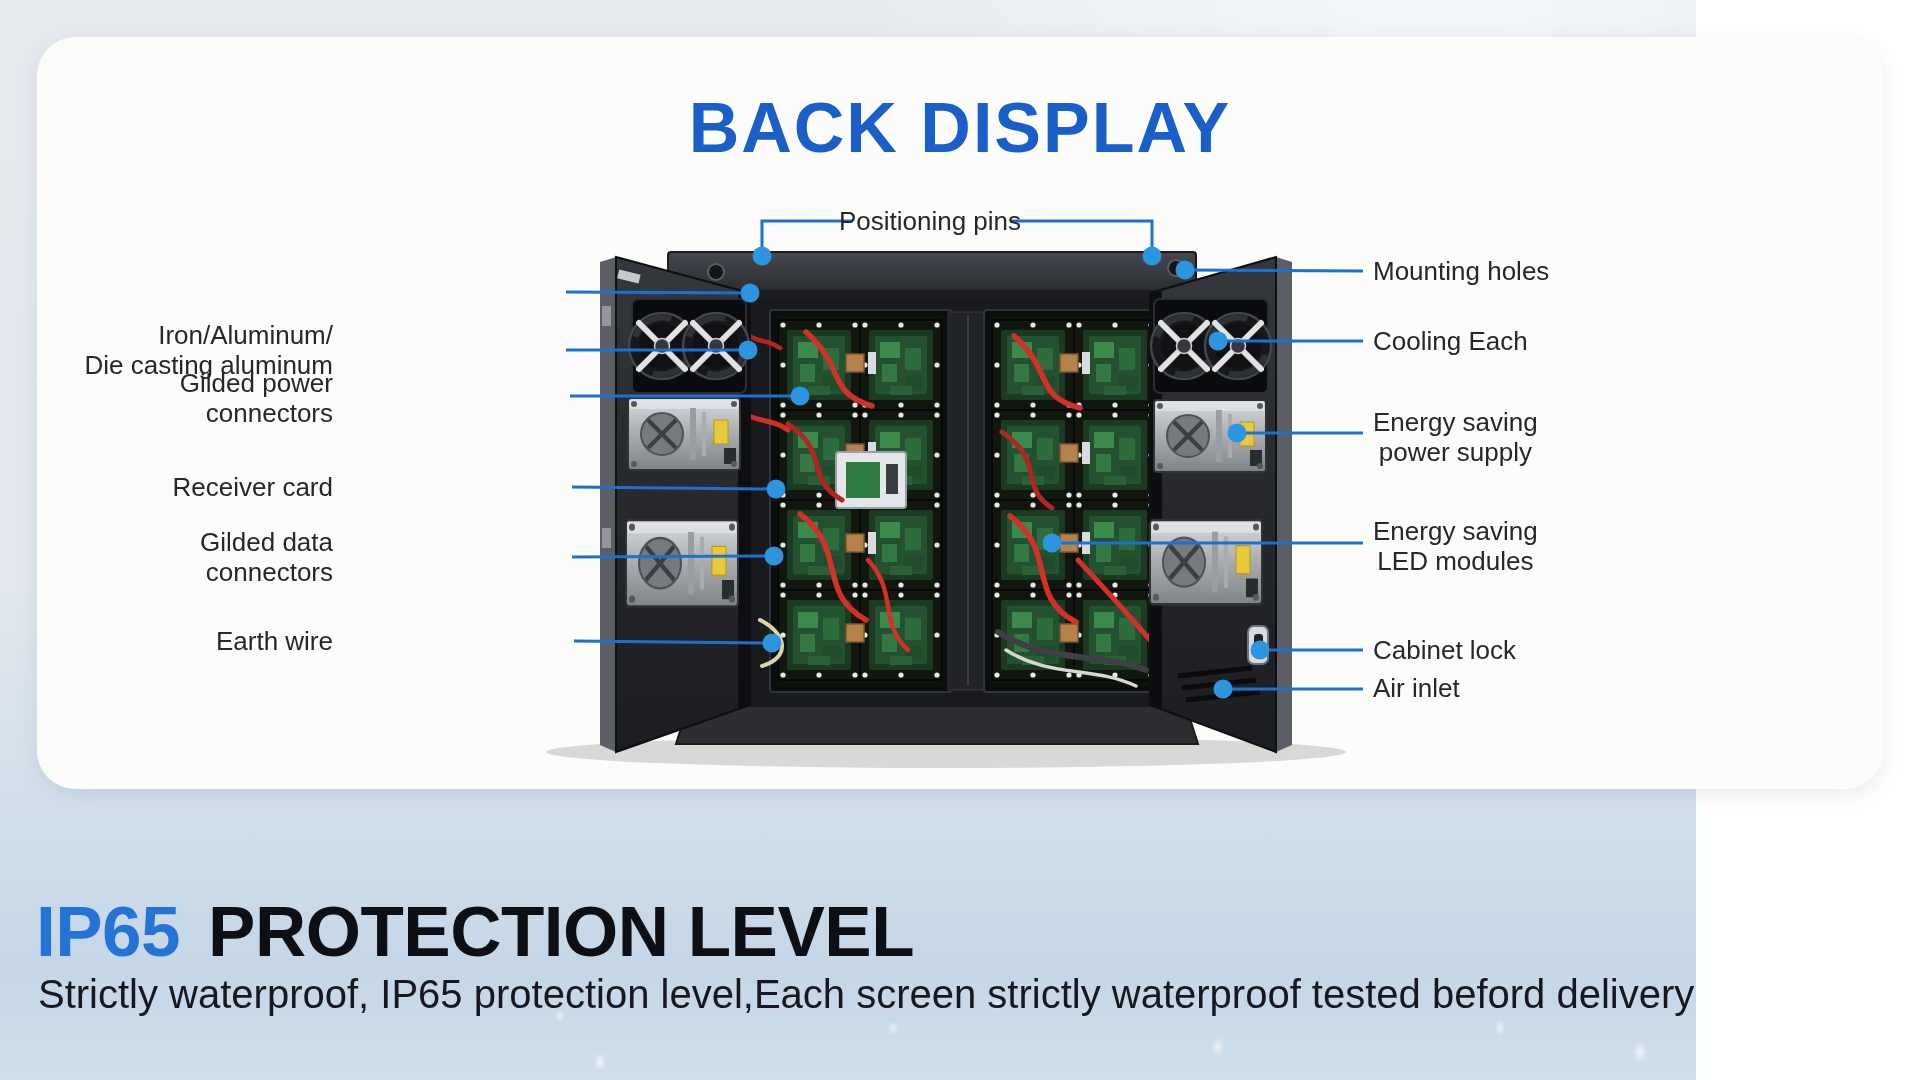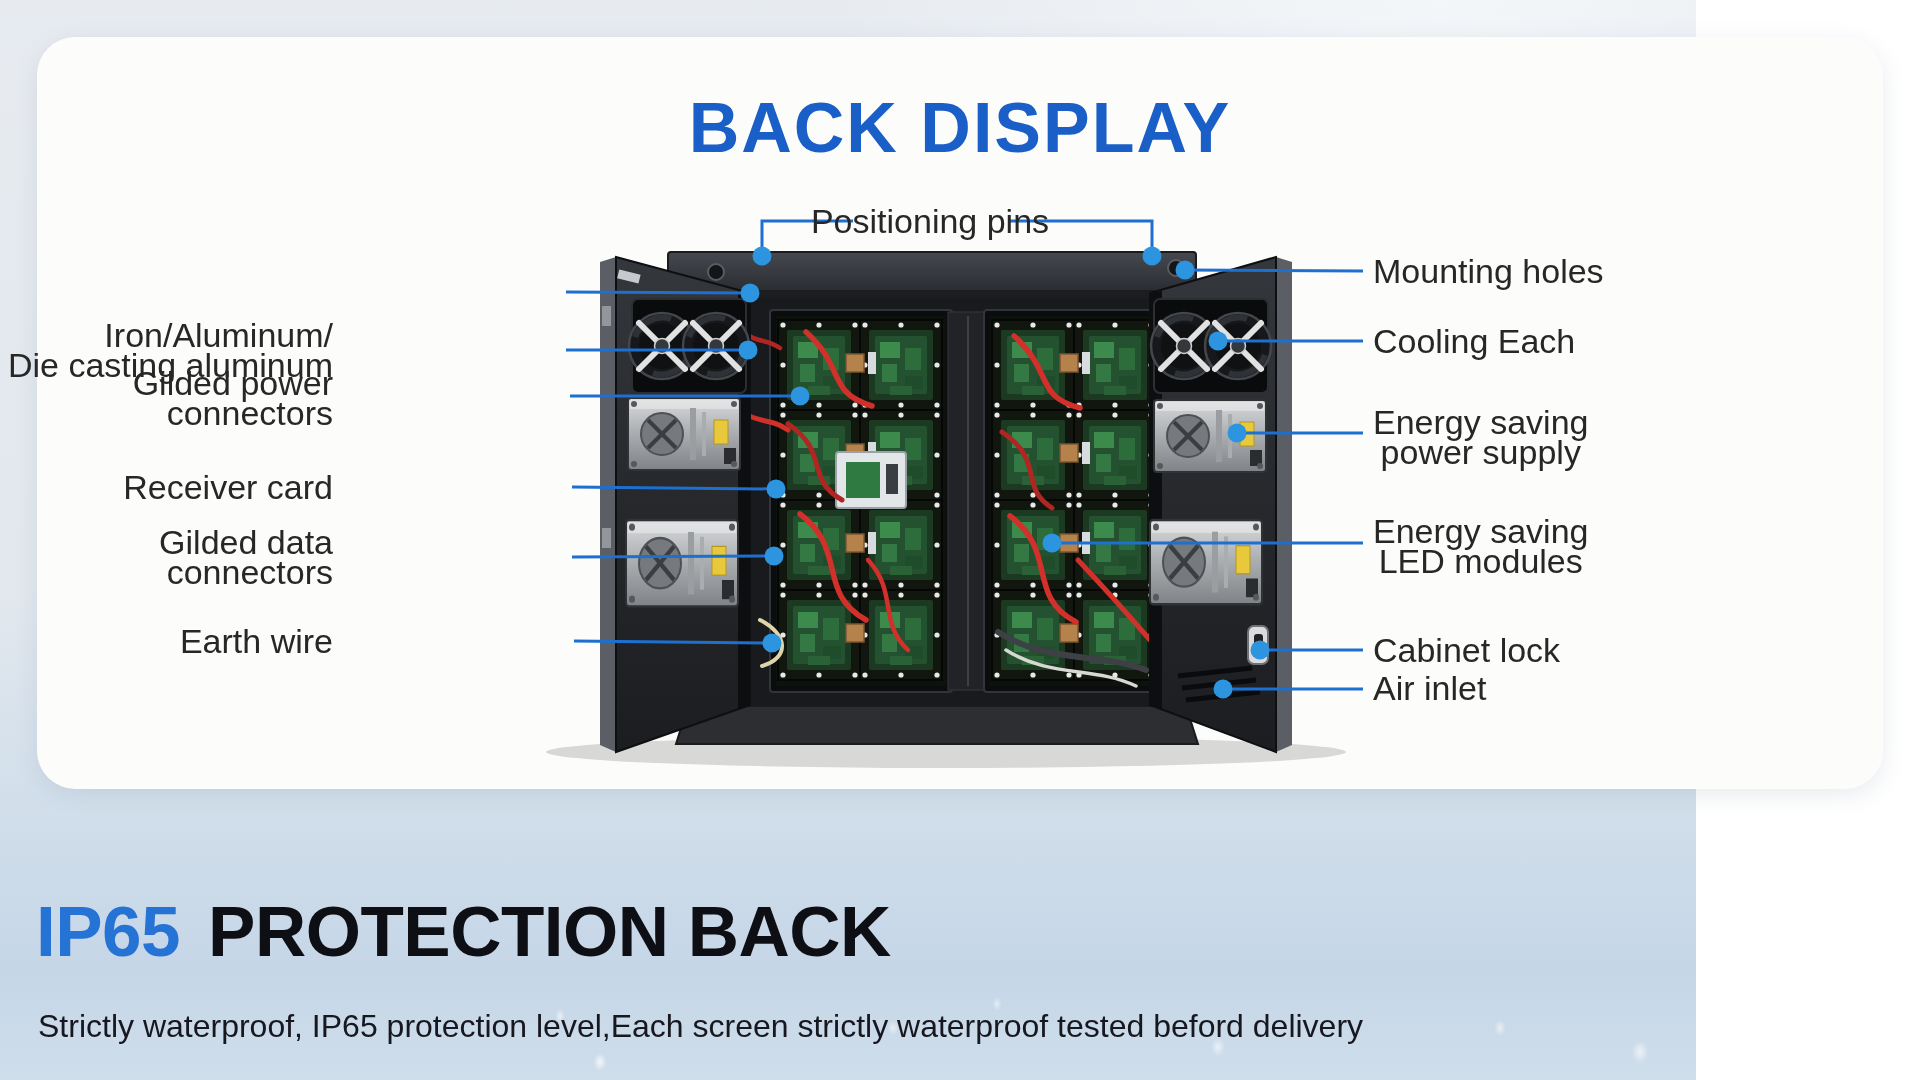--- a/index.html
+++ b/index.html
@@ -23,33 +23,33 @@
   .card{
     position:absolute;left:37px;top:37px;width:1846px;height:752px;
     background:#fcfcfb;border-radius:38px;
     box-shadow:0 6px 22px rgba(110,130,155,.16);
   }
   .title{
     position:absolute;left:960px;top:88px;transform:translateX(-50%);
     font-size:70px;font-weight:900;letter-spacing:2px;color:#1a5fc7;white-space:nowrap;
   }
   .diagram-svg{position:absolute;left:0;top:0;}
-  .lbl{position:absolute;font-size:34px;line-height:30px;color:#272727;white-space:nowrap;}
+  .lbl{position:absolute;font-size:26px;line-height:30px;color:#272727;white-space:nowrap;}
   .lbl span{display:block;}
   .lbl-left{text-align:right;}
   .lbl-right{text-align:center;}
   .lbl-top{transform:translateX(-50%);}
   .ip-heading{
     position:absolute;left:36px;top:891px;
     font-size:71px;font-weight:900;letter-spacing:-0.5px;color:#0e0f14;white-space:nowrap;
   }
   .ip-heading .accent{color:#2673d6;margin-right:28px;}
   .subtitle{
     position:absolute;left:38px;top:972px;
-    font-size:32px;color:#16171f;white-space:nowrap;margin-top:36px;
+    font-size:40px;color:#16171f;white-space:nowrap;
   }
 </style>
 </head>
 <body>
 
 <div class="page">
 
   <div class="card"></div>
 
   <div class="title">BACK DISPLAY</div>
@@ -320,17 +320,17 @@
     <span>LED modules</span>
   </div>
   <div class="lbl lbl-right" style="left:1373px;top:635px;">
     <span>Cabinet lock</span>
   </div>
   <div class="lbl lbl-right" style="left:1373px;top:673px;">
     <span>Air inlet</span>
   </div>
 
   <div class="ip-heading">
-    <span class="accent">IP65</span><span>PROTECTION BACK</span>
+    <span class="accent">IP65</span><span>PROTECTION LEVEL</span>
   </div>
   <div class="subtitle">Strictly waterproof, IP65 protection level,Each screen strictly waterproof tested beford delivery</div>
 
 </div>
 
 </body></html>

